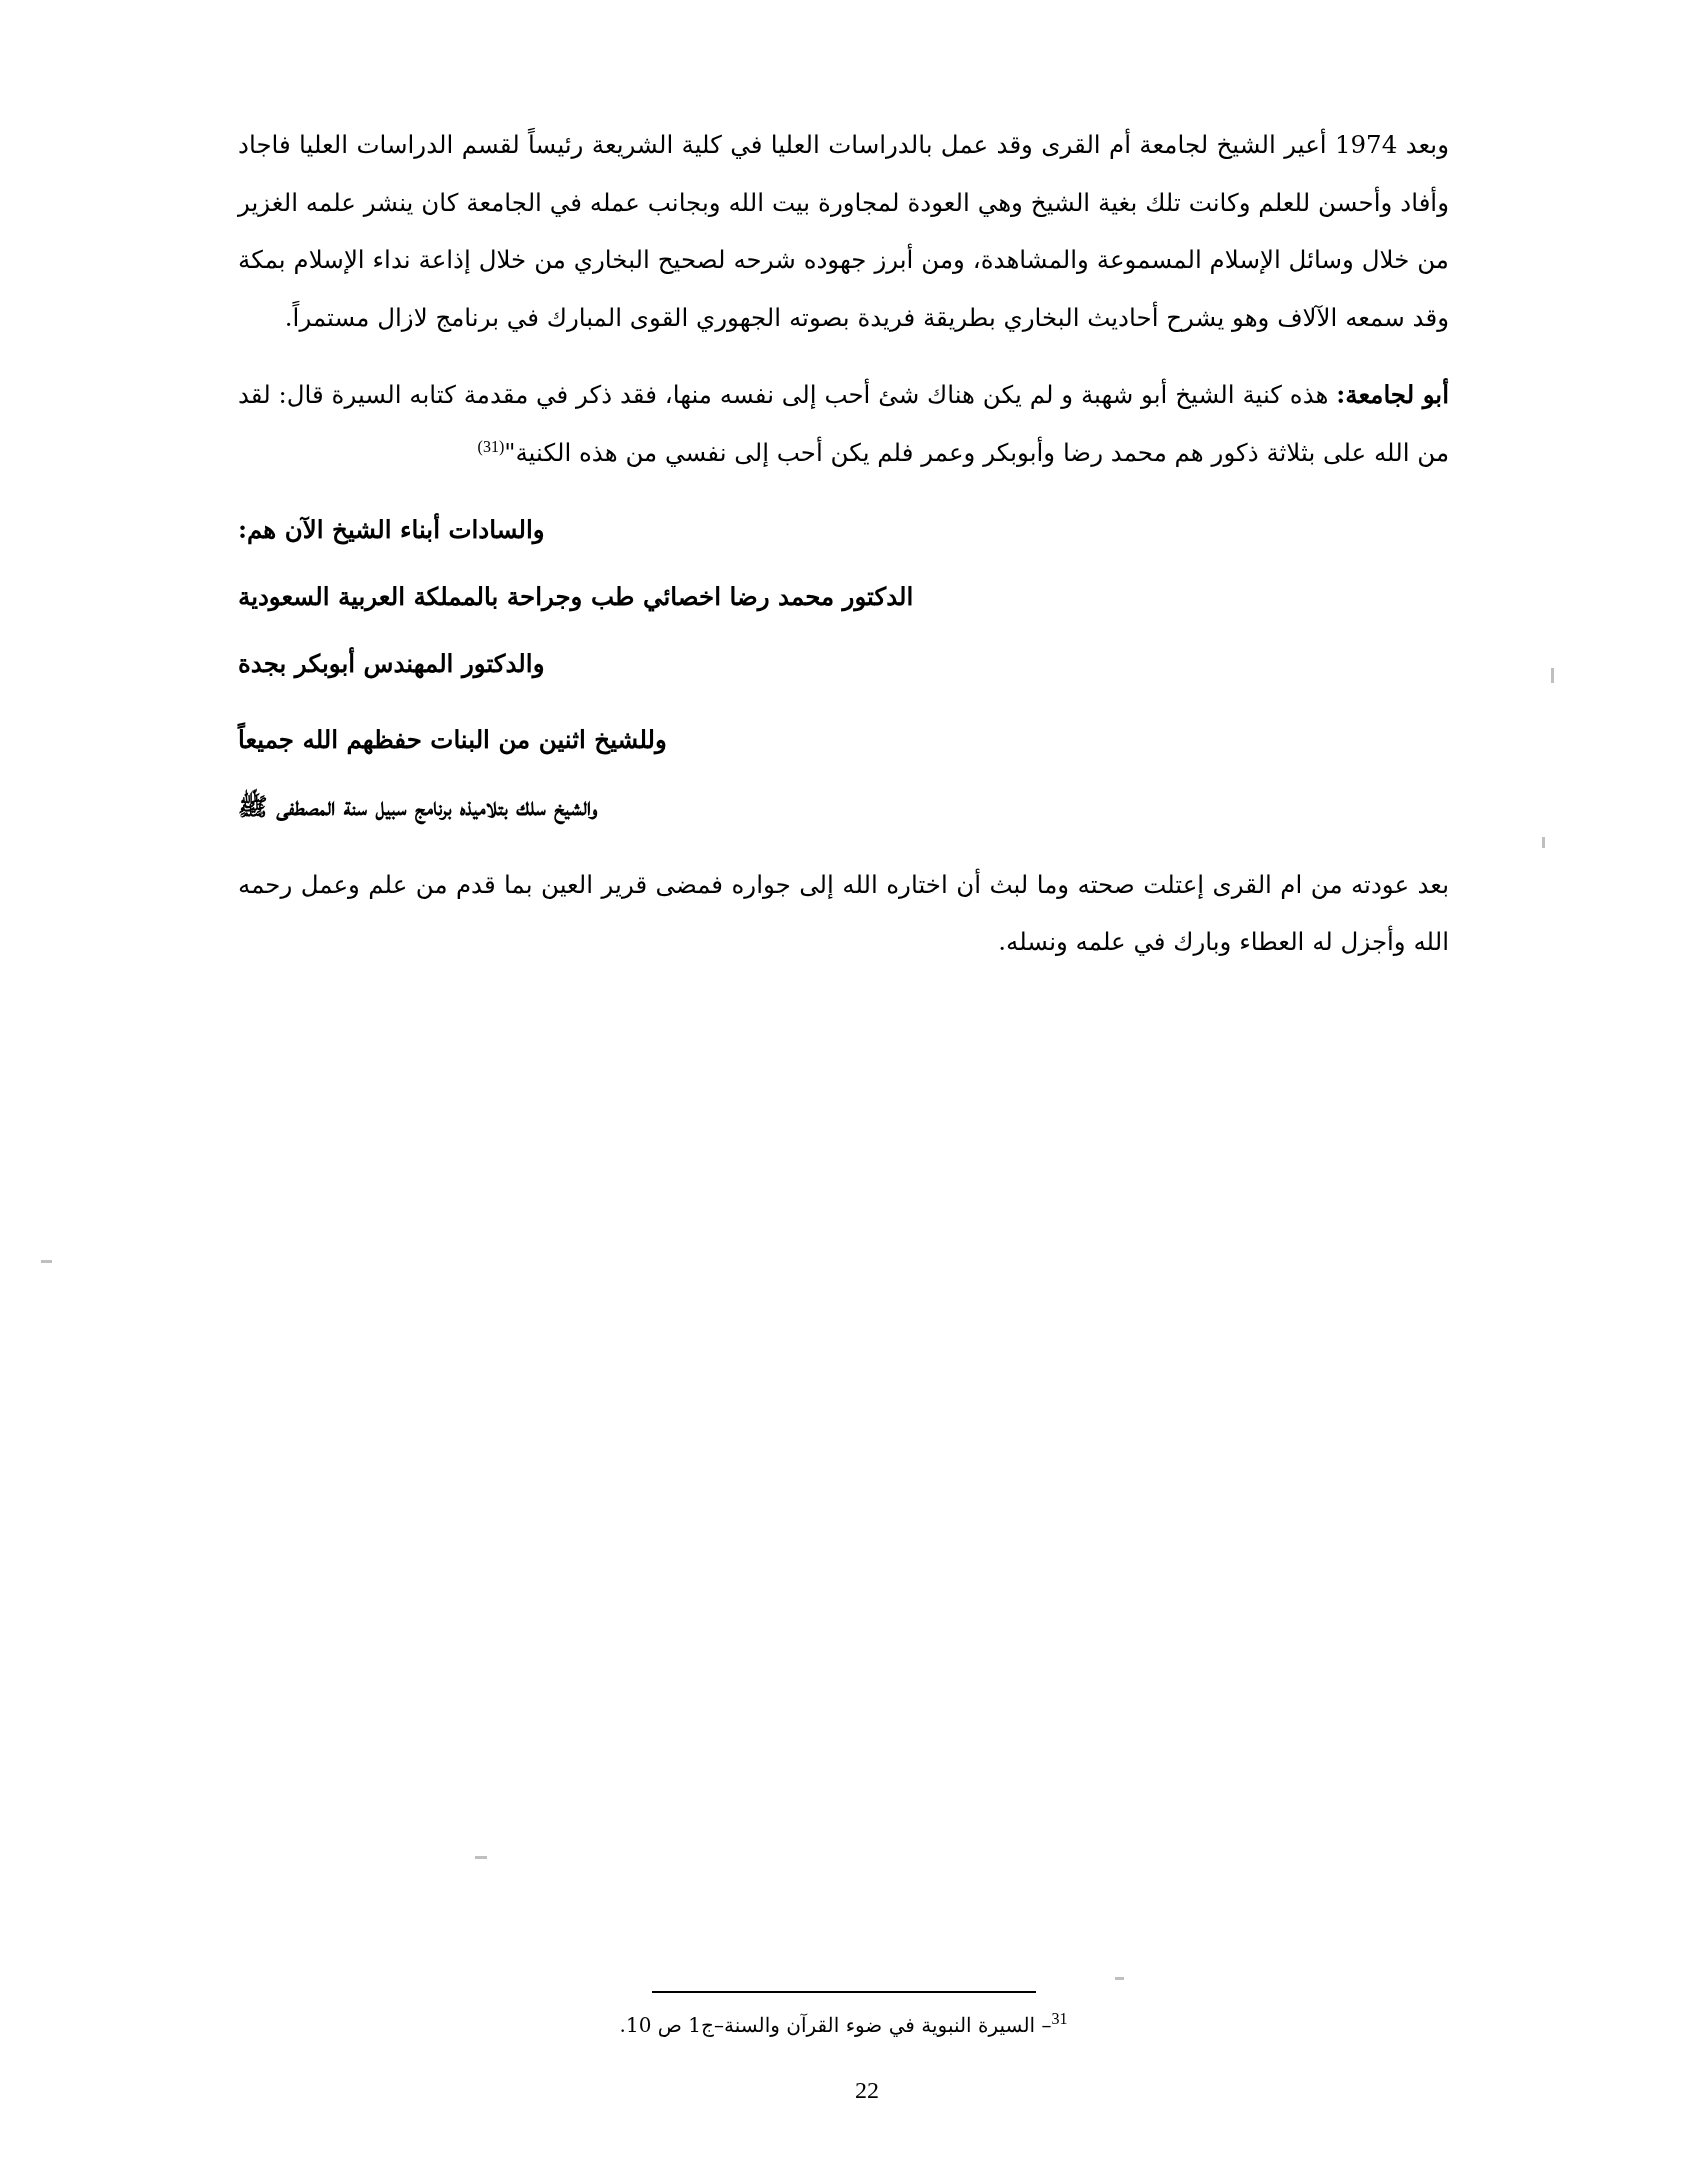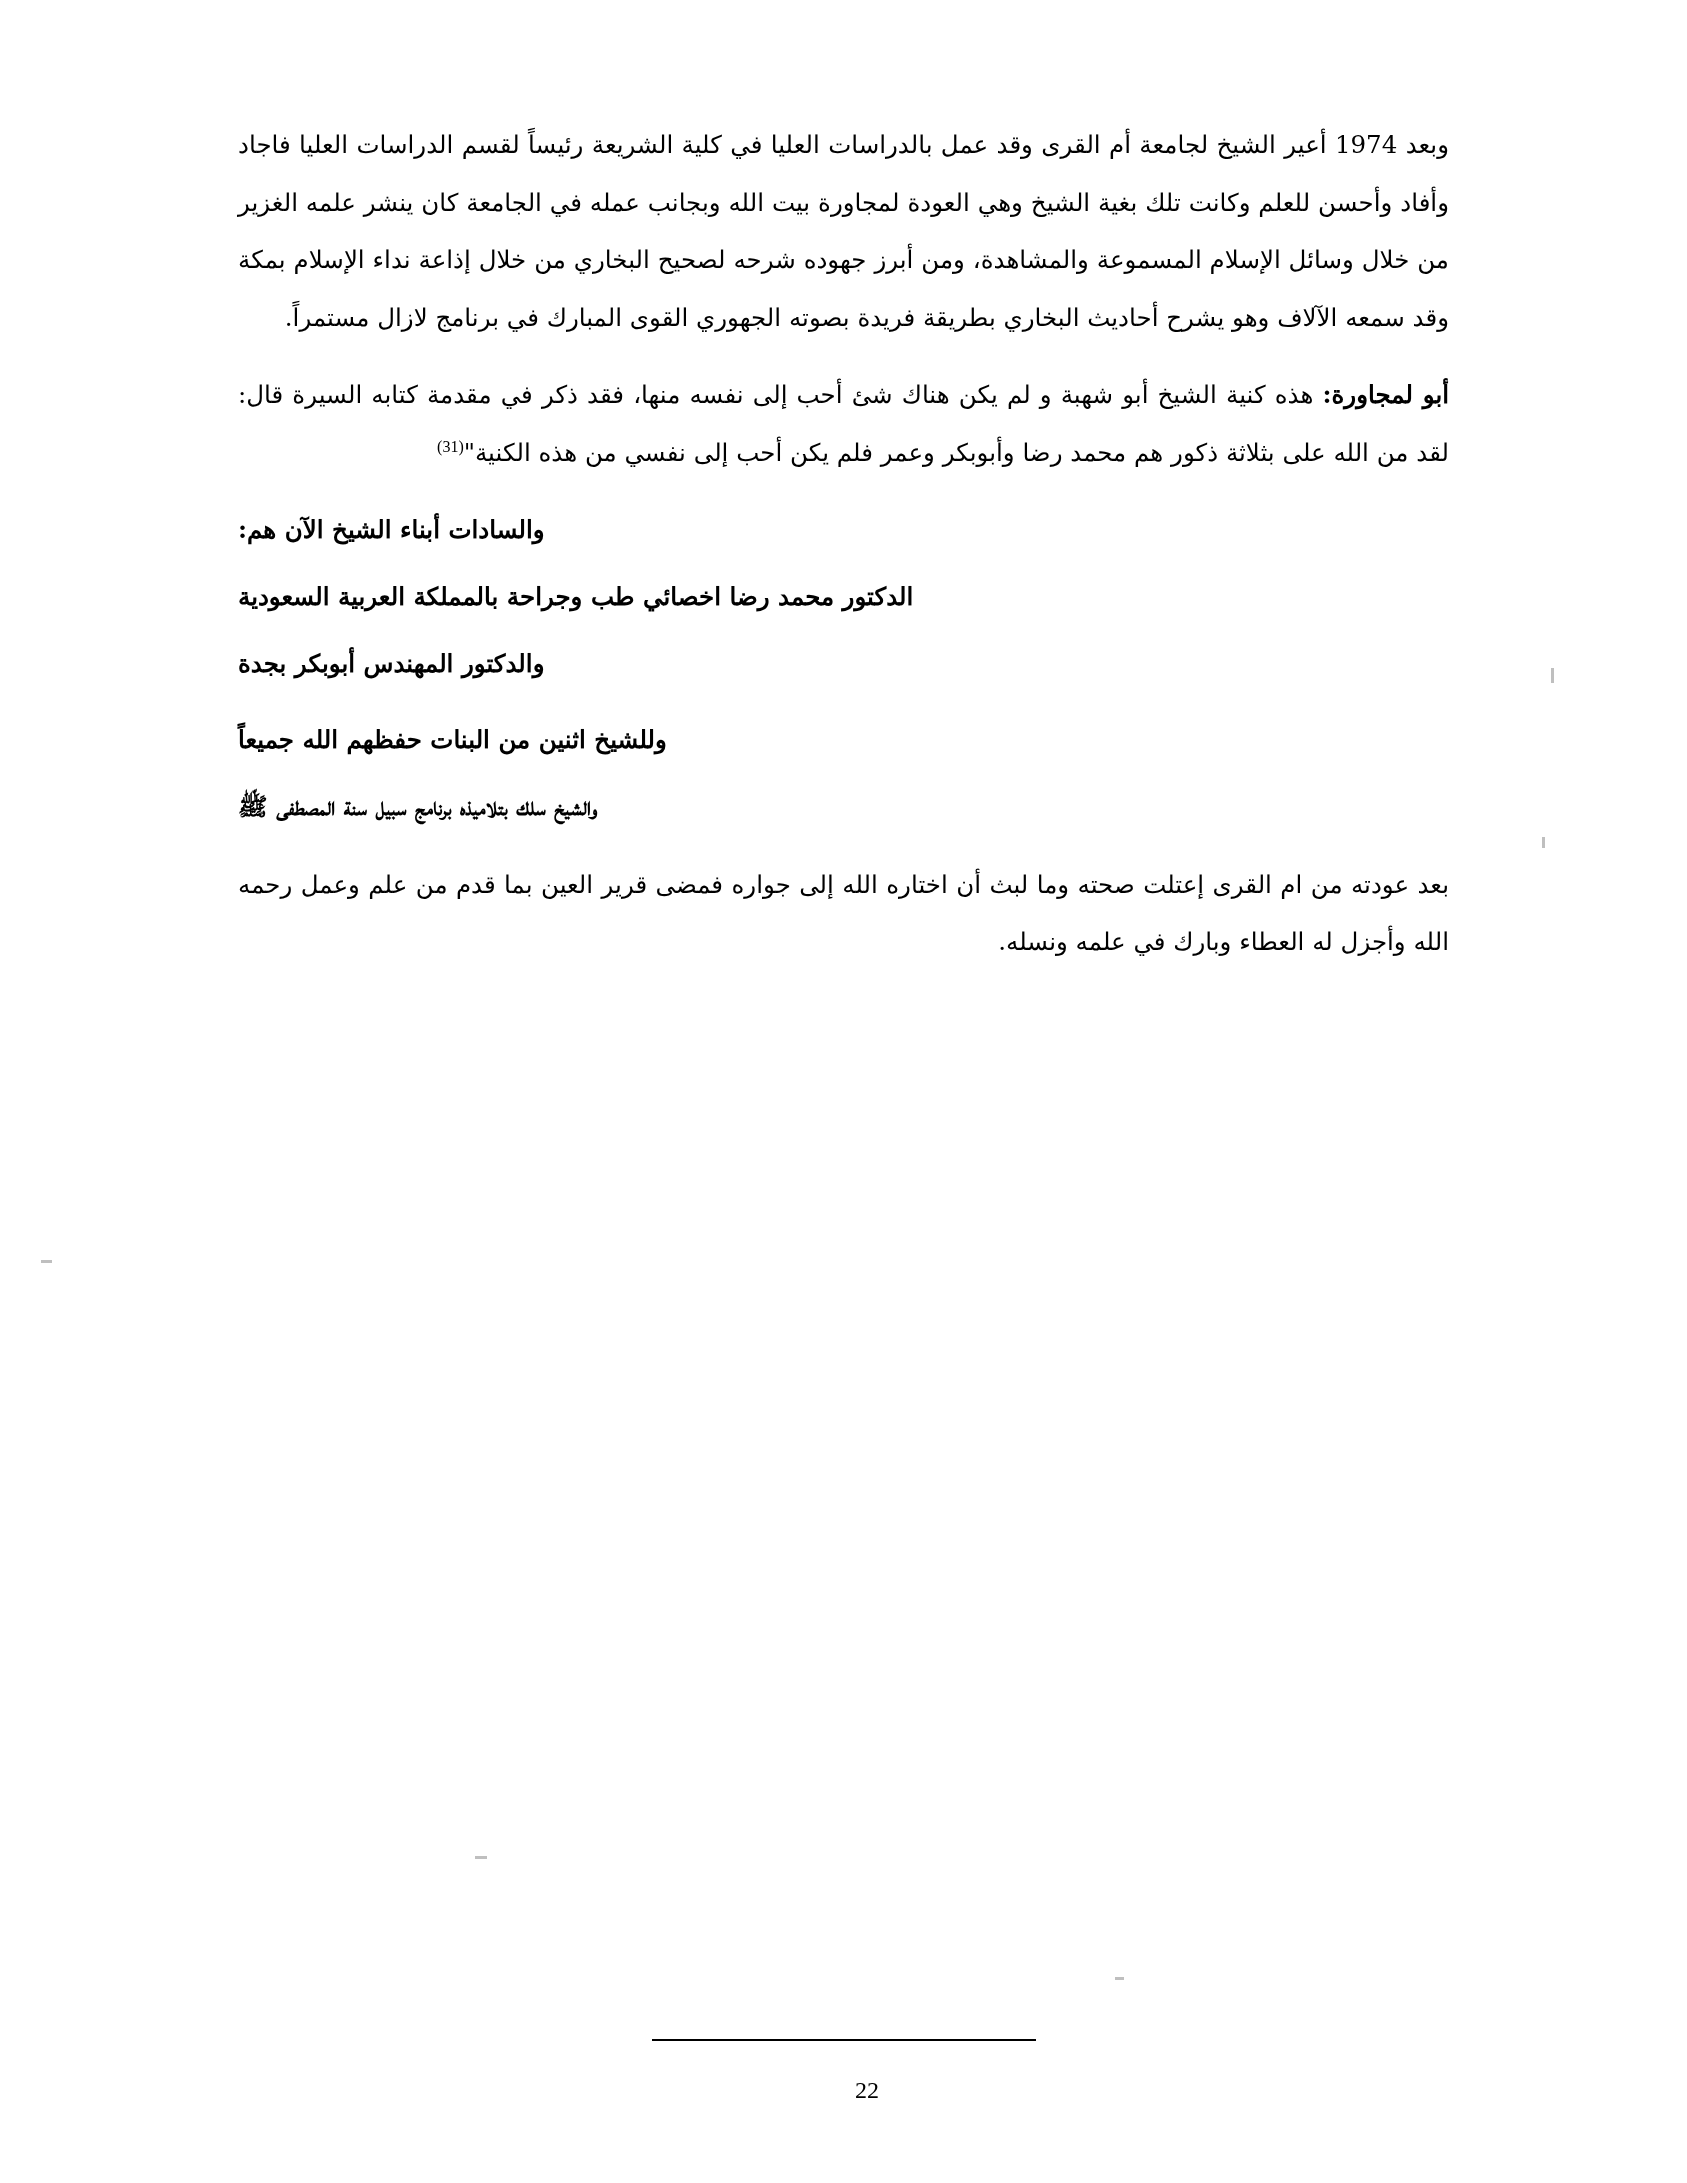--- a/index.html
+++ b/index.html
@@ -103,21 +103,21 @@
 <body>
 
 <div class="page">
 
   <div class="content">
 
     <p class="body-par">وبعد 1974 أعير الشيخ لجامعة أم القرى وقد عمل بالدراسات العليا في كلية الشريعة رئيساً لقسم الدراسات العليا فاجاد وأفاد وأحسن للعلم وكانت تلك بغية الشيخ وهي العودة لمجاورة بيت الله وبجانب عمله في الجامعة كان ينشر علمه الغزير من خلال وسائل الإسلام المسموعة والمشاهدة، ومن أبرز جهوده شرحه لصحيح البخاري من خلال إذاعة نداء الإسلام بمكة وقد سمعه الآلاف وهو يشرح أحاديث البخاري بطريقة فريدة بصوته الجهوري القوى المبارك في برنامج لازال مستمراً.</p>
 
     <div class="gap-med"></div>
 
-    <p class="body-par"><span class="bold">أبو لمجاورة:</span><span> هذه كنية الشيخ أبو شهبة و لم يكن هناك شئ أحب إلى نفسه منها، فقد ذكر في مقدمة كتابه السيرة قال: لقد من الله على بثلاثة ذكور هم محمد رضا وأبوبكر وعمر فلم يكن أحب إلى نفسي من هذه الكنية"</span><sup class="fn latin">(31)</sup></p>
+    <p class="body-par"><span class="bold">أبو لجامعة:</span><span> هذه كنية الشيخ أبو شهبة و لم يكن هناك شئ أحب إلى نفسه منها، فقد ذكر في مقدمة كتابه السيرة قال: لقد من الله على بثلاثة ذكور هم محمد رضا وأبوبكر وعمر فلم يكن أحب إلى نفسي من هذه الكنية"</span><sup class="fn latin">(31)</sup></p>
 
     <div class="gap-med"></div>
 
     <p class="centered">والسادات أبناء الشيخ الآن هم:</p>
 
     <div class="gap-small"></div>
 
     <p class="centered">الدكتور محمد رضا اخصائي طب وجراحة بالمملكة العربية السعودية</p>
 
     <div class="gap-small"></div>
@@ -138,20 +138,21 @@
     <div class="gap-med"></div>
 
     <p class="body-par">بعد عودته من ام القرى إعتلت صحته وما لبث أن اختاره الله إلى جواره فمضى قرير العين بما قدم من علم وعمل رحمه الله وأجزل له العطاء وبارك في علمه ونسله.</p>
 
   </div>
 
   <div class="footnote-area">
     <div class="footnote-rule-wrap">
       <div class="footnote-rule"></div>
     </div>
+    <div class="footnote-text"><sup class="fn latin">31</sup><span>– السيرة النبوية في ضوء القرآن والسنة–ج1 ص 10.</span></div>
   </div>
 
   <div class="page-number">22</div>
 
   <div class="speck" style="left:1551px; top:668px; width:2.6px; height:14.6px;"></div>
   <div class="speck" style="left:1542px; top:837px; width:2.6px; height:10.6px;"></div>
   <div class="speck" style="left:41px; top:1260px; width:10.6px; height:2.6px;"></div>
   <div class="speck" style="left:475px; top:1856px; width:12px; height:2.6px;"></div>
   <div class="speck" style="left:1115px; top:1977px; width:9.3px; height:3.3px;"></div>
 

